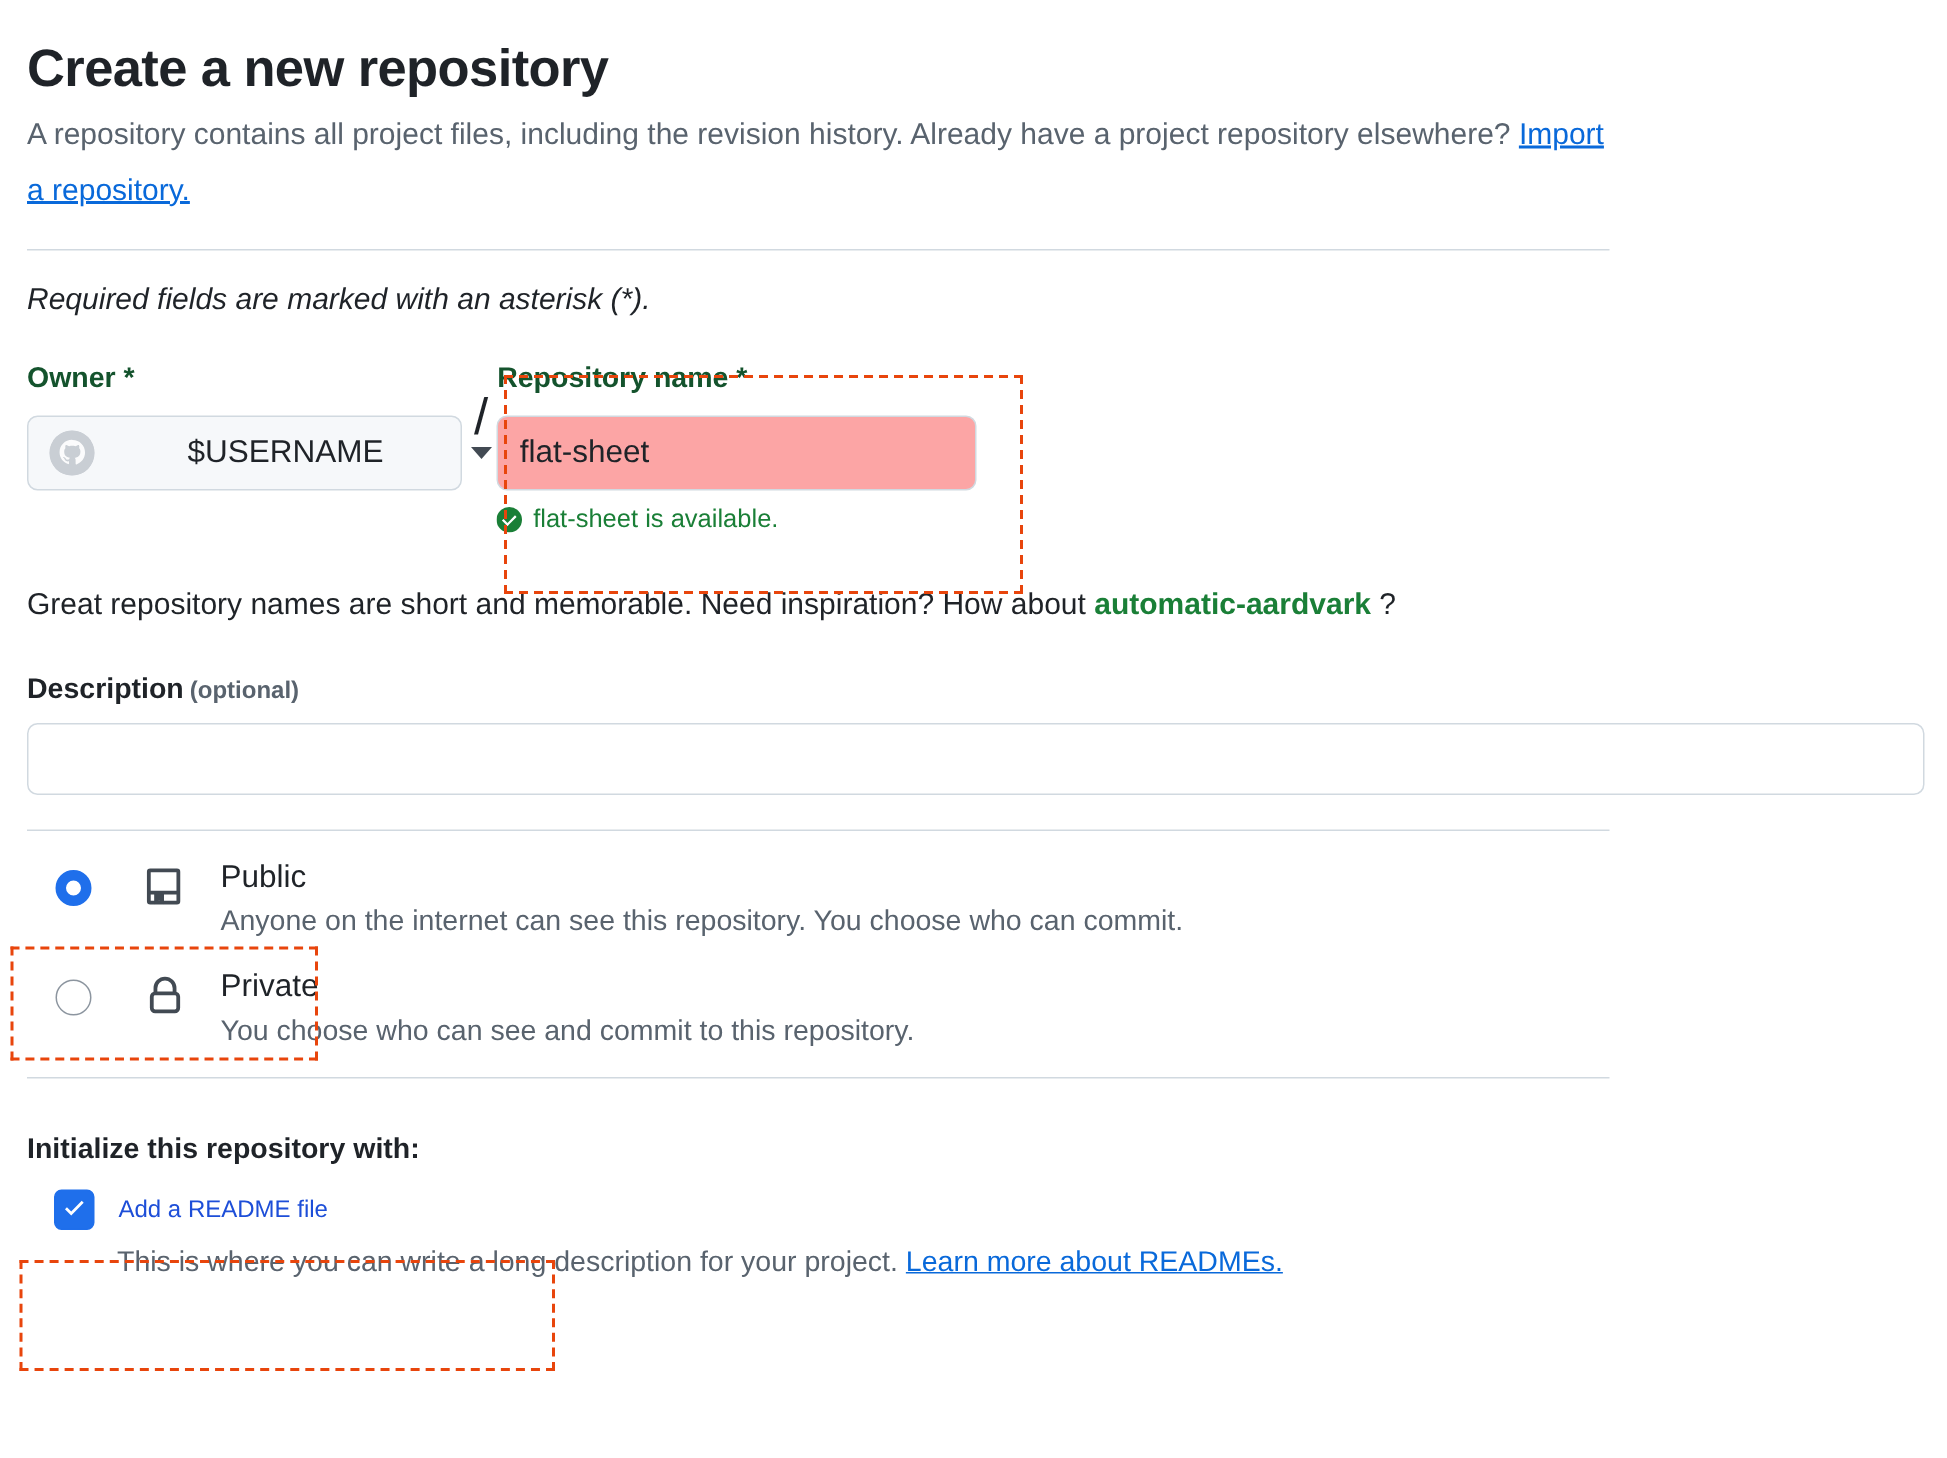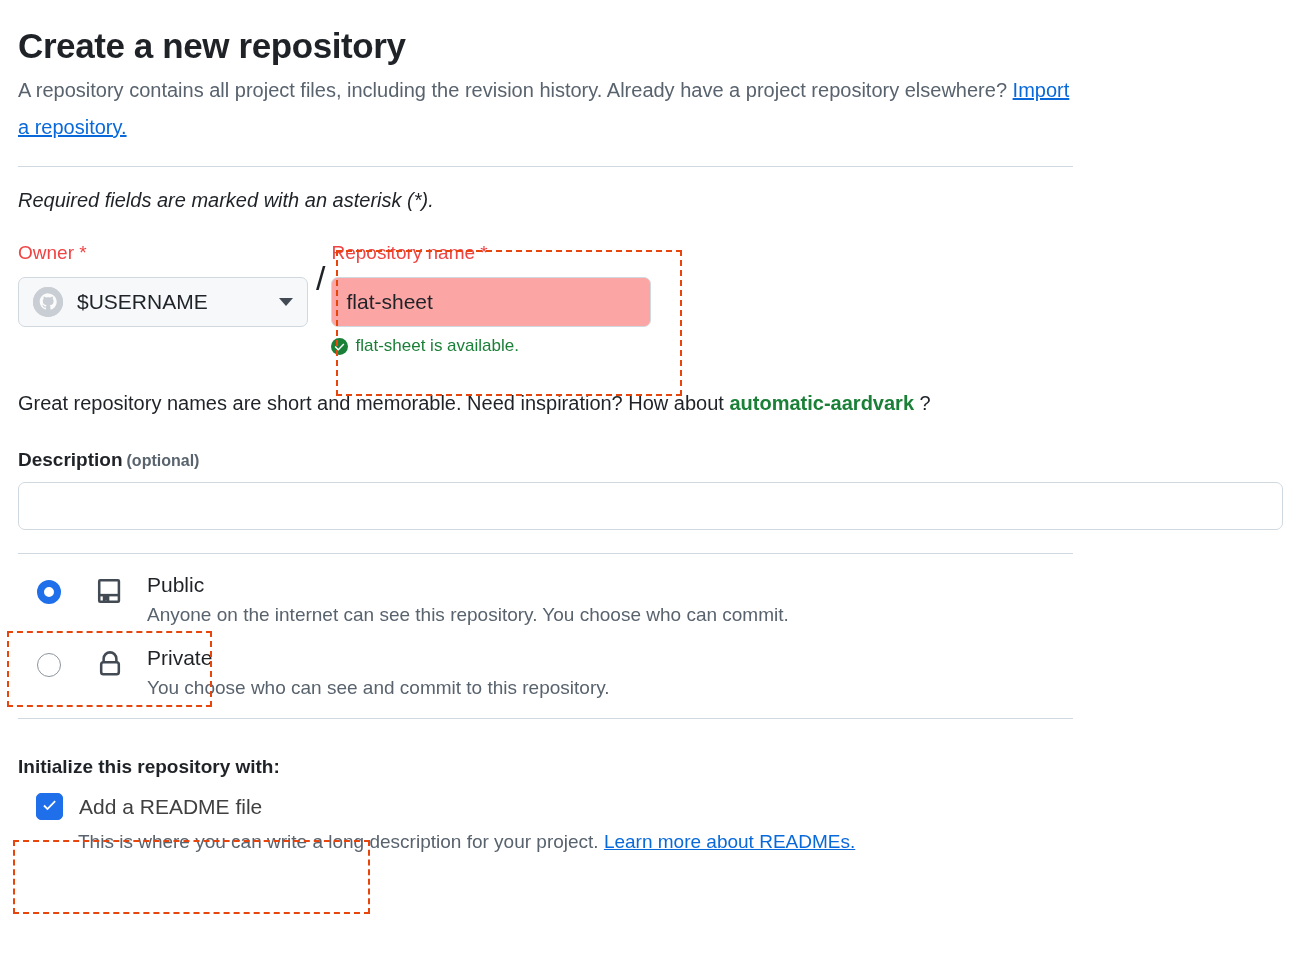--- a/index.html
+++ b/index.html
@@ -52,37 +52,38 @@
 
   
   .name-row {
     display: flex;
     align-items: flex-start;
     margin-top: 28px;
     position: relative;
   }
   .field-label {
     font-size: 19px;
-    font-weight: normal;
-    color: #ef4444;
+    font-weight: bold;
+    color: #14532d;
     line-height: 24px;
     display: block;
   }
   .owner-col { width: 290px; }
   .owner-select {
     margin-top: 12px;
     height: 50px;
     border: 1px solid #d1d9e0;
     border-radius: 7px;
     background: #f6f8fa;
     display: flex;
     align-items: center;
     padding: 0 14px;
     cursor: pointer;
     width: 290px;
+    gap: 48px;
   }
   .avatar {
     width: 30px; height: 30px;
     border-radius: 50%;
     background: #c9ced4;
     flex: 0 0 auto;
     display: block;
   }
   .owner-name {
     font-size: 21px;
@@ -248,22 +249,22 @@
     border: 1px solid #1f6feb;
     flex: 0 0 auto;
     margin-left: 18px;
     display: flex;
     align-items: center;
     justify-content: center;
     cursor: pointer;
   }
   .checkbox svg { display: block; }
   .init-label {
-    font-size: 21px;
-    color: #404040;
+    font-size: 16px;
+    color: #1d4ed8;
     margin-left: 16px;
     line-height: 27px;
     cursor: pointer;
   }
   .init-desc {
     font-size: 19px;
     color: #59636e;
     margin: 9px 0 0 60px;
     line-height: 26px;
   }

